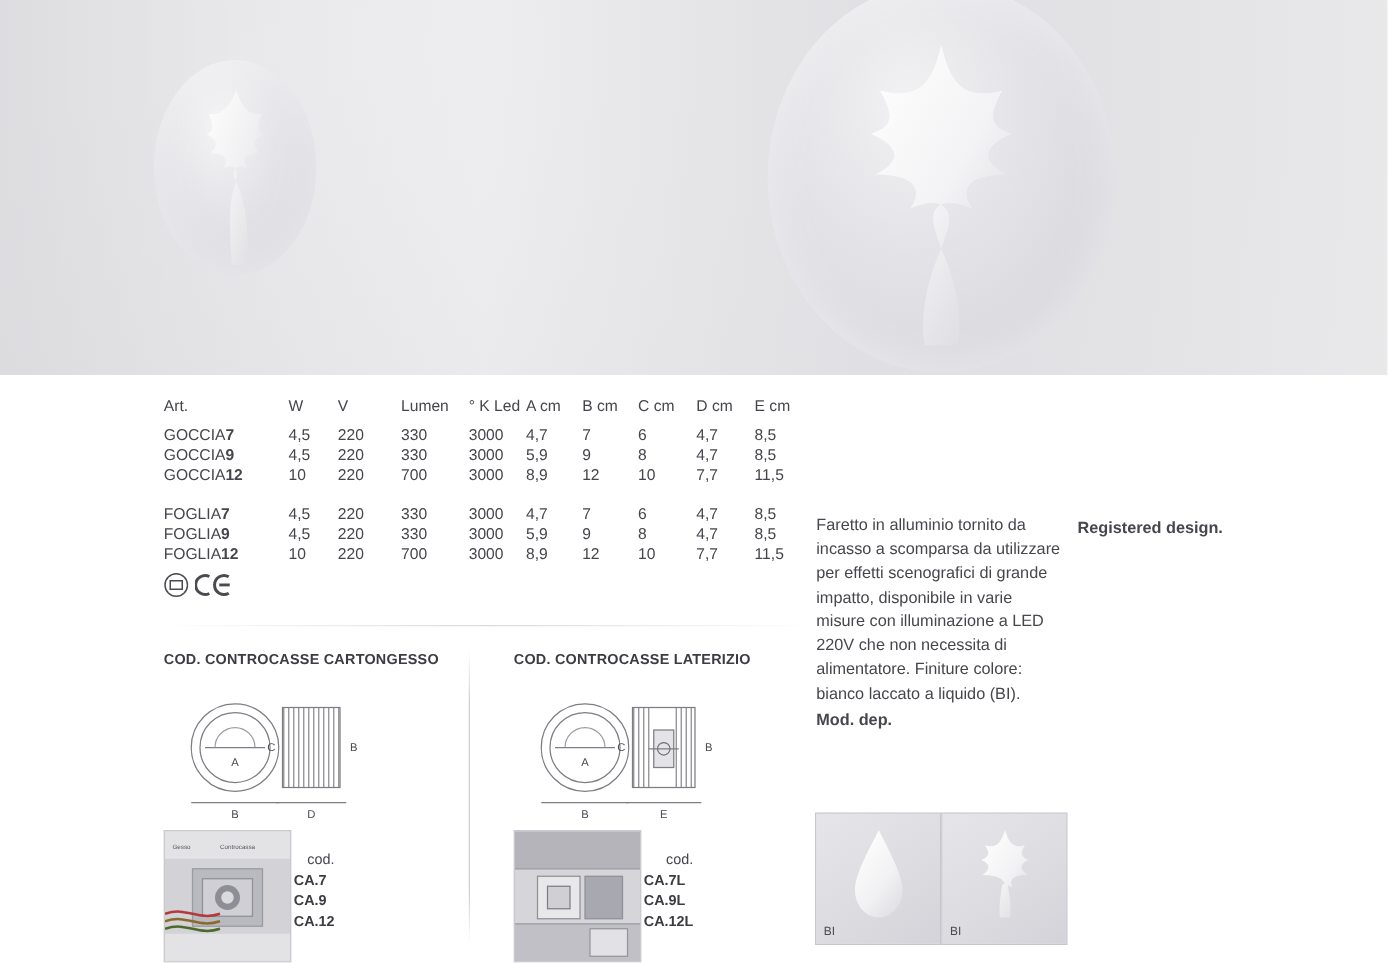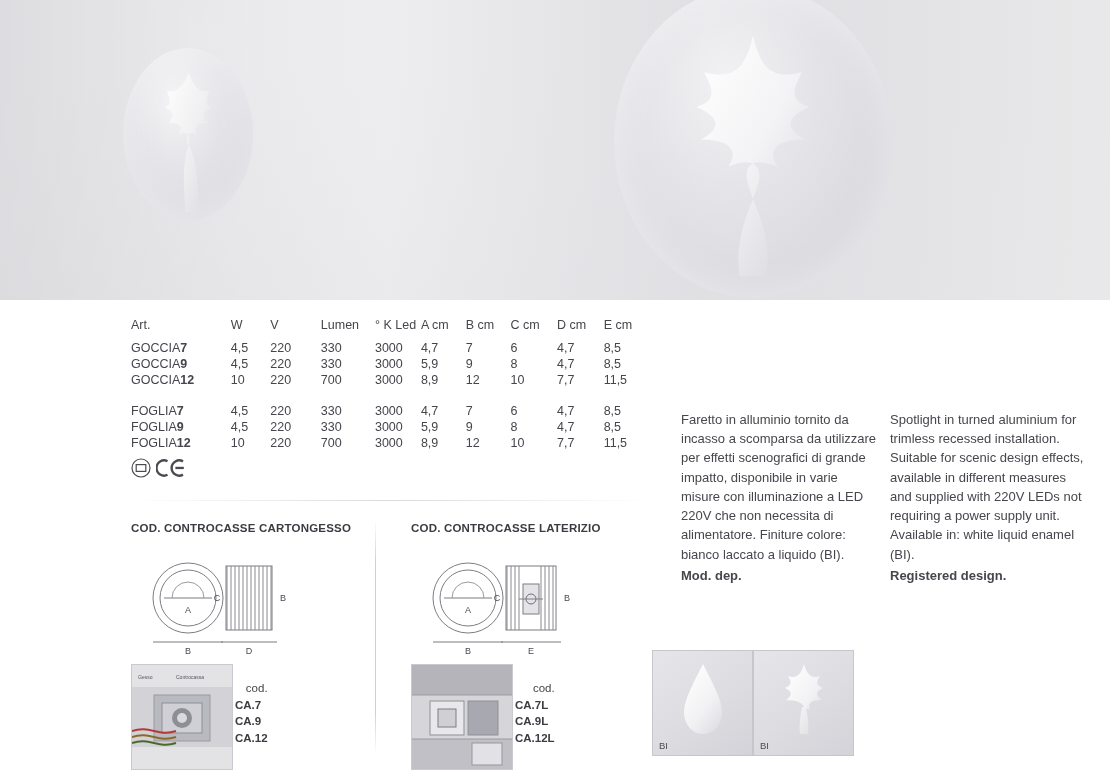--- a/index.html
+++ b/index.html
@@ -90,21 +90,21 @@
   .photo {
     position:absolute; left:0; top:0; width:100px; height:104px;
     border:1px solid #c9c9cf; overflow:hidden;
     background:#dedee2;
   }
   .codes { position:absolute; left:104px; top:16px; font-size:11.5px; line-height:1.45; }
   .codes .cod { color:#45454c;text-align:right; }
   .codes .c { font-weight:bold; color:#3b3b42; }
 
   
-  .desc { position:absolute; top:410px; font-size:13px; line-height:1.48; color:#46464d;margin-left:28px; }
+  .desc { position:absolute; top:410px; font-size:13px; line-height:1.48; color:#46464d; }
   .desc.it { left:653px; width:196px; }
   .desc.en { left:862px; width:200px; }
   .desc .bold-line { font-weight:bold; display:block; margin-top:2px; }
 
   
   .swatches { position:absolute; left:652px; top:650px; display:flex; }
   .sw {
     width:99px; height:104px; border:1px solid #c6c6cc; position:relative;
     background:linear-gradient(145deg,#e6e6ea 0%, #dcdce1 55%, #d3d3d9 100%);
     overflow:hidden;
@@ -397,21 +397,20 @@
       </div>
     </div>
   </div>
 
   <div class="desc it">
     <span>Faretto in alluminio tornito da incasso a scomparsa da utilizzare per effetti scenografici di grande impatto, disponibile in varie misure con illuminazione a LED 220V che non necessita di alimentatore. Finiture colore: bianco laccato a liquido (BI).</span>
     <span class="bold-line">Mod. dep.</span>
   </div>
 
   <div class="desc en">
-    <span>Spotlight in turned aluminium for trimless recessed installation. Suitable for scenic design effects, available in different measures and supplied with 220V LEDs not requiring a power supply unit. Available in: white liquid enamel (BI).</span>
     <span class="bold-line">Registered design.</span>
   </div>
 
   <div class="swatches">
     <div class="sw">
       <div class="shape">
         <svg width="46" height="74" viewBox="0 0 46 74">
           <defs>
             <linearGradient id="dg" x1="0.2" y1="0" x2="0.9" y2="1">
               <stop offset="0%" stop-color="#ffffff"></stop>

